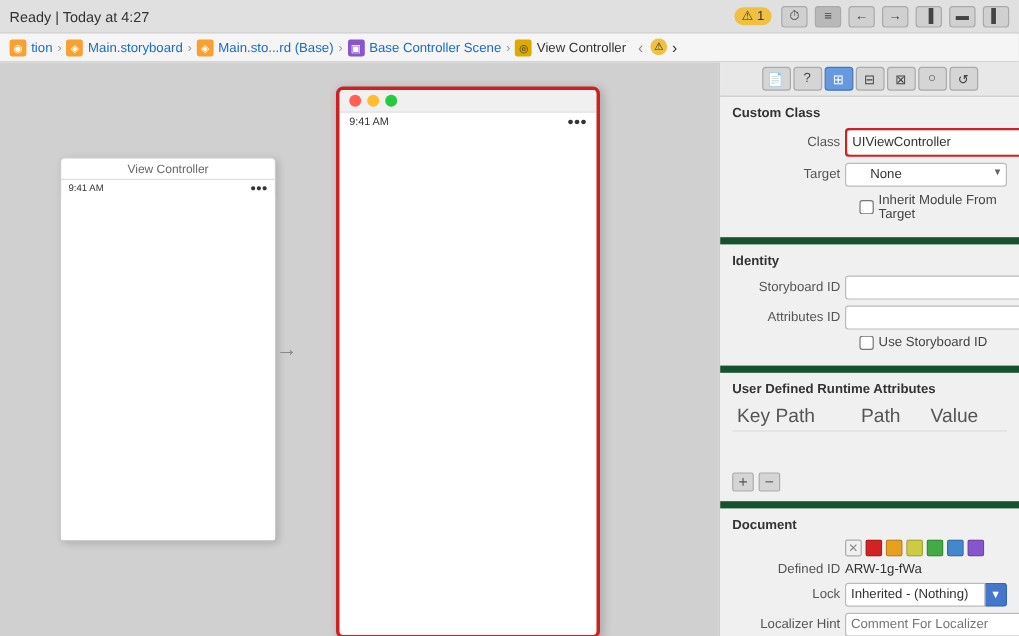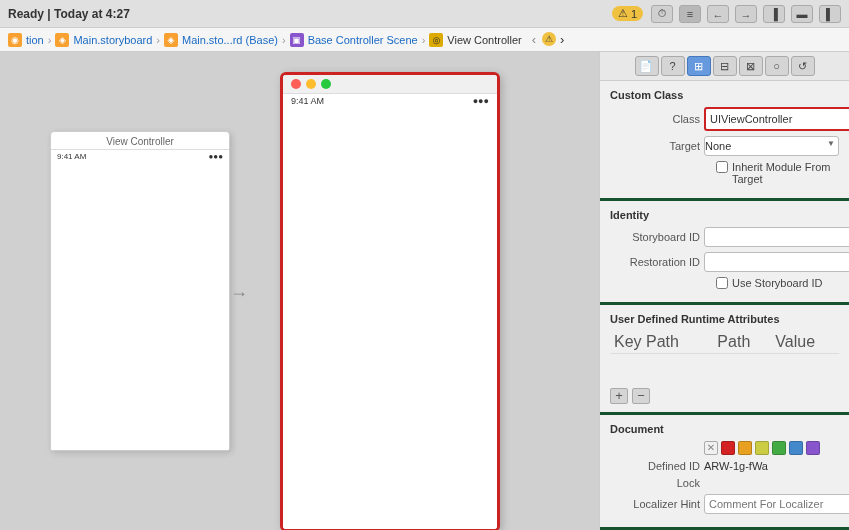--- a/index.html
+++ b/index.html
@@ -21,21 +21,20 @@
       background: #e0e0e0;
       border-bottom: 1px solid #ccc;
       height: 28px;
       padding: 0 8px;
       gap: 8px;
     }
     .title-bar-text {
       font-size: 12px;
       color: #333;
       flex: 1;
-      font-weight: bold;
     }
     .title-bar-warning {
       background: #f0c040;
       color: #333;
       border-radius: 8px;
       padding: 1px 6px;
       font-size: 11px;
       display: flex;
       align-items: center;
       gap: 3px;
@@ -258,21 +257,21 @@
       color: #444;
     }
     .insp-tb-btn.active {
       background: #6699dd;
       color: white;
       border-color: #4477bb;
     }
 
     .inspector-section {
       padding: 8px 10px;
-      border-bottom: 3px solid #14532d;
+      border-bottom: 6px solid #14532d;
     }
     .inspector-section-title {
       font-size: 11px;
       font-weight: 600;
       color: #333;
       margin-bottom: 6px;
     }
     .inspector-row {
       display: flex;
       align-items: center;
@@ -300,36 +299,36 @@
       flex: 1;
       position: relative;
     }
     .inspector-select-wrap select {
       width: 100%;
       height: 20px;
       border: 1px solid #bbb;
       border-radius: 3px;
       background: white;
       font-size: 11px;
-      padding: 0 0;
+      padding: 0 20px;
       color: #333;
       appearance: none;
     }
     .inspector-select-wrap::after {
       content: '▼';
       position: absolute;
       right: 4px;
       top: 3px;
       font-size: 8px;
       color: #666;
       pointer-events: none;
     }
     .inspector-checkbox-row {
       display: flex;
-      align-items: flex-start;
+      align-items: center;
       gap: 4px;
       margin-left: 94px;
       margin-bottom: 5px;
       padding-left: 12px;
     }
     .inspector-checkbox-row input[type=checkbox] {
       width: 12px;
       height: 12px;
     }
     .inspector-checkbox-label {
@@ -584,21 +583,21 @@
 
     <div class="inspector-section">
       <div class="inspector-section-title">Identity</div>
 
       <div class="inspector-row">
         <span class="inspector-label">Storyboard ID</span>
         <input type="text" class="inspector-input" style="">
       </div>
 
       <div class="inspector-row">
-        <span class="inspector-label">Restoration ID</span>
+        <span class="inspector-label">Attributes ID</span>
         <input type="text" class="inspector-input" style="">
       </div>
 
       <div class="inspector-checkbox-row">
         <input type="checkbox" style="">
         <span class="inspector-checkbox-label">Use Storyboard ID</span>
       </div>
     </div>
 
     <div class="inspector-section">
@@ -640,20 +639,26 @@
         </div>
       </div>
 
       <div class="inspector-row">
         <span class="inspector-label">Defined ID</span>
         <span class="object-id-text">ARW-1g-fWa</span>
       </div>
 
       <div class="inspector-row">
         <span class="inspector-label">Lock</span>
+        <div class="lock-select-wrap">
+          <select>
+            <option>Inherited - (Nothing)</option>
+          </select>
+          <div class="lock-dropdown-arrow">▼</div>
+        </div>
       </div>
 
       <div class="inspector-row">
         <span class="inspector-label">Localizer Hint</span>
         <input type="text" class="inspector-input" placeholder="Comment For Localizer" style="">
       </div>
     </div>
 
   </div>
 </div>

